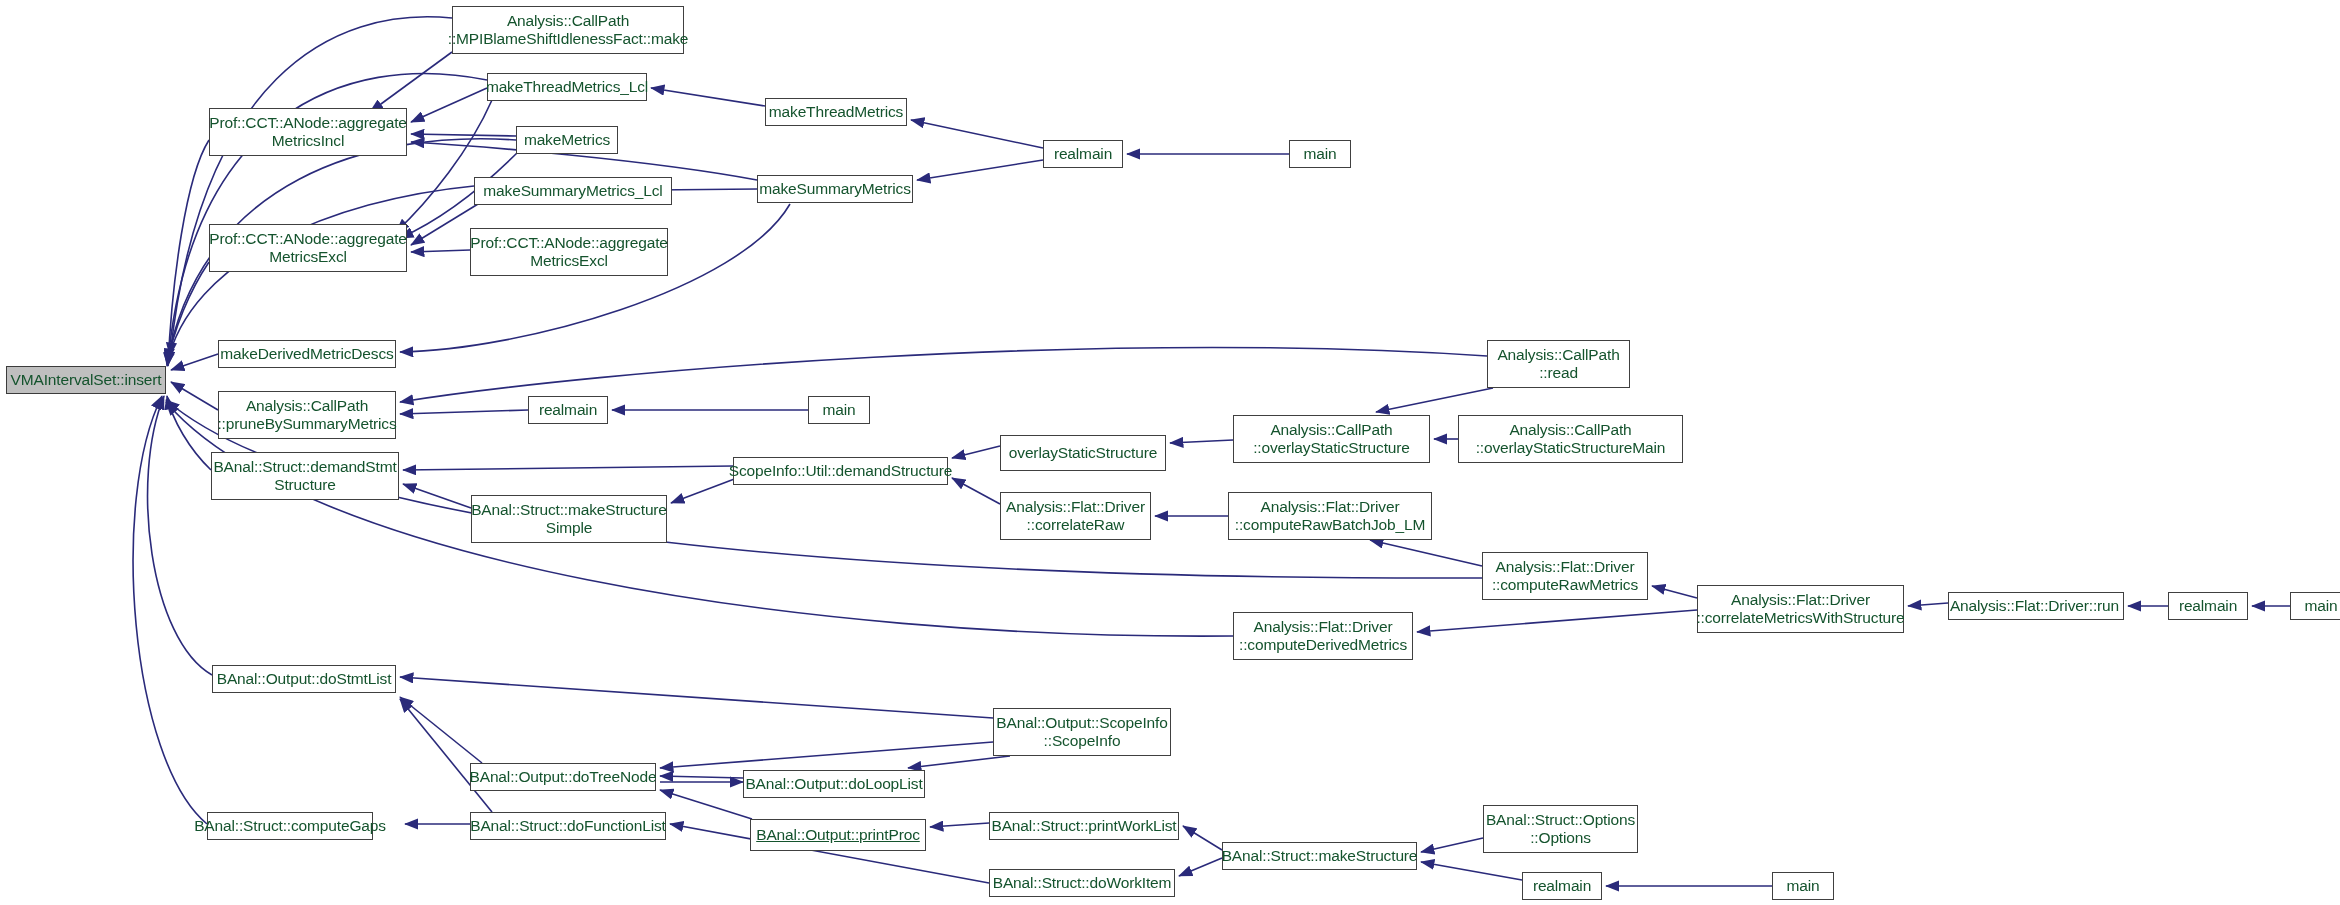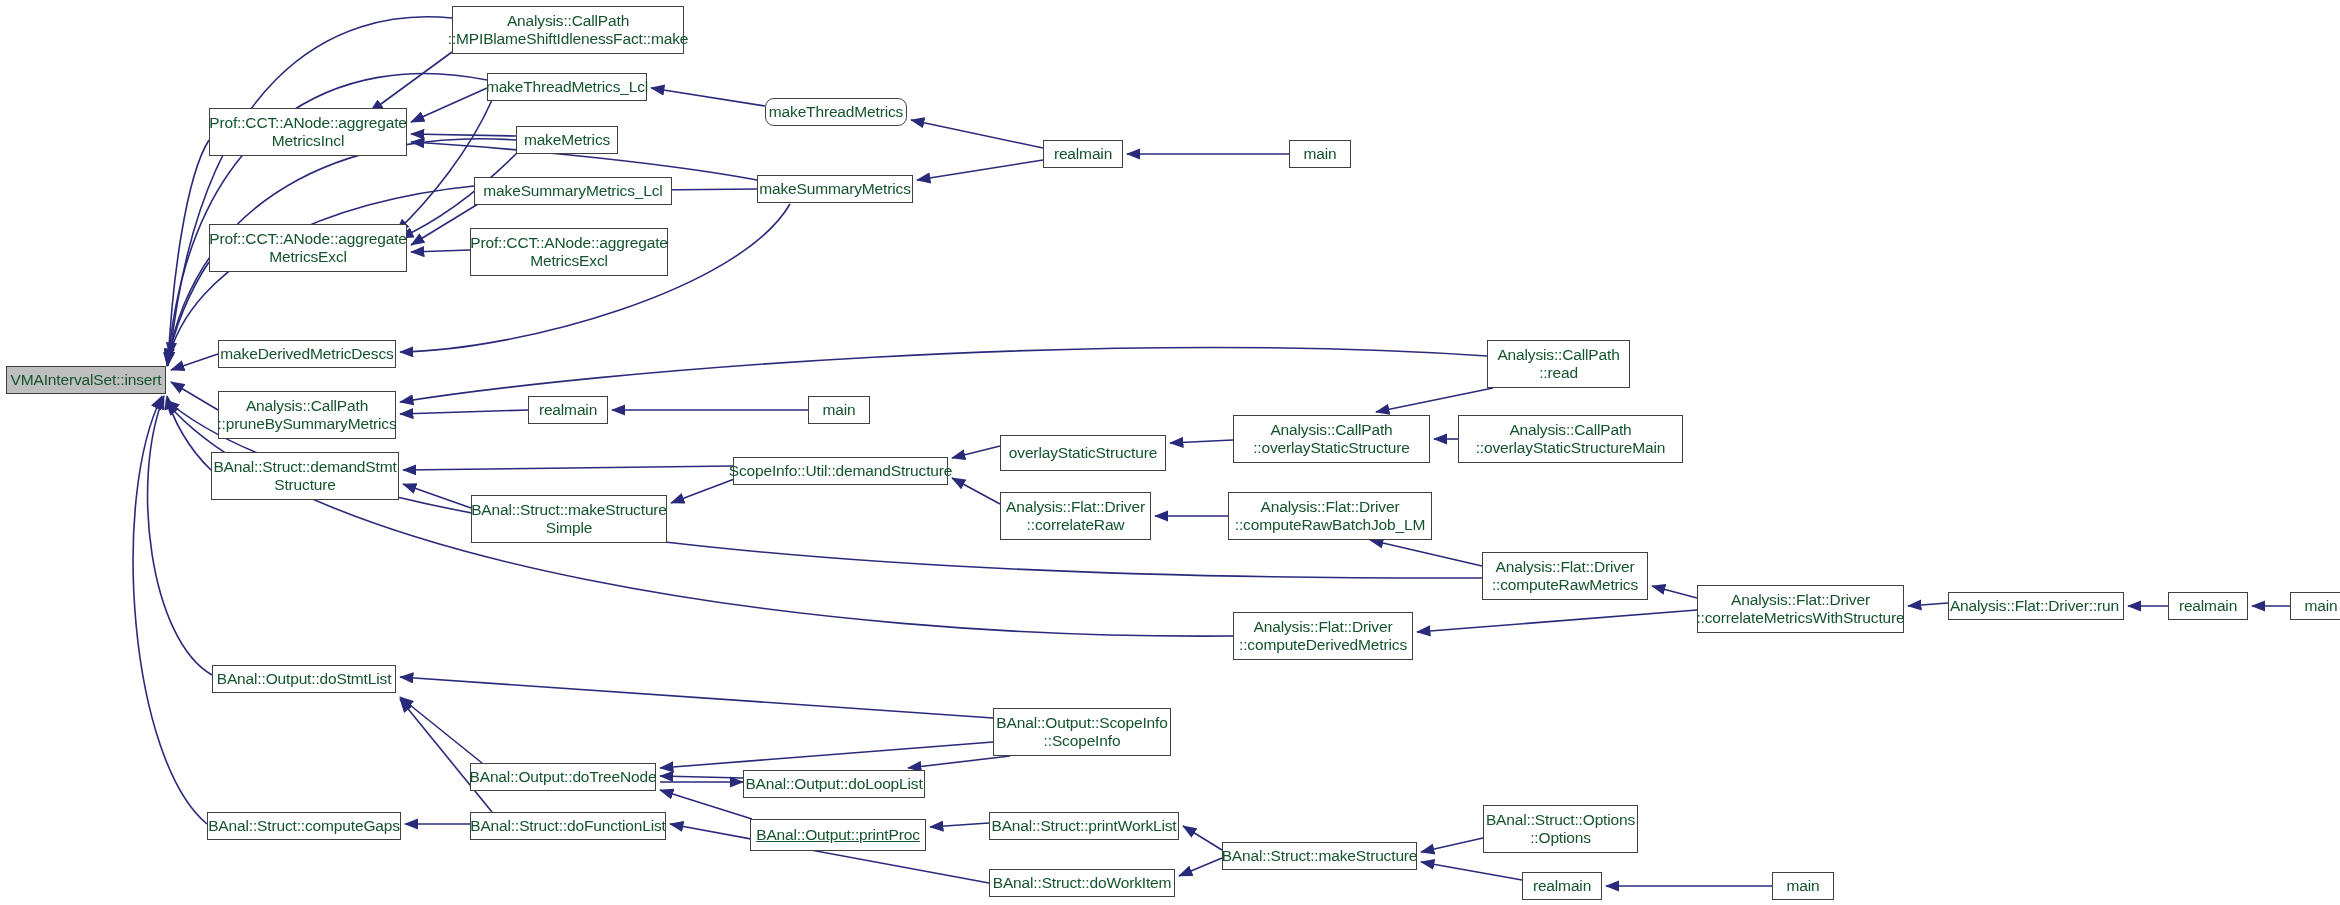--- a/index.html
+++ b/index.html
@@ -100,21 +100,21 @@
       </g>
   </svg>
   <div id="node-layer">
       <div class="node root" style="left: 6px; top: 366px; width: 160px; height: 28px;"><span class="lbl">VMAIntervalSet::insert</span></div>
       <div class="node" style="left: 452px; top: 6px; width: 232px; height: 48px;"><span class="lbl">Analysis::CallPath
 ::MPIBlameShiftIdlenessFact::make</span></div>
       <div class="node" style="left: 487px; top: 73px; width: 160px; height: 28px;"><span class="lbl">makeThreadMetrics_Lcl</span></div>
       <div class="node" style="left: 209px; top: 108px; width: 198px; height: 48px;"><span class="lbl">Prof::CCT::ANode::aggregate
 MetricsIncl</span></div>
       <div class="node" style="left: 516px; top: 126px; width: 102px; height: 28px;"><span class="lbl">makeMetrics</span></div>
-      <div class="node" style="left: 765px; top: 98px; width: 142px; height: 28px; border-radius: 9px;"><span class="lbl">makeThreadMetrics</span></div>
+      <div class="node" style="left: 765px; top: 98px; width: 142px; height: 28px;"><span class="lbl">makeThreadMetrics</span></div>
       <div class="node" style="left: 474px; top: 177px; width: 198px; height: 28px; text-align: right;"><span class="lbl">makeSummaryMetrics_Lcl</span></div>
       <div class="node" style="left: 757px; top: 175px; width: 156px; height: 28px;"><span class="lbl">makeSummaryMetrics</span></div>
       <div class="node" style="left: 209px; top: 224px; width: 198px; height: 48px;"><span class="lbl">Prof::CCT::ANode::aggregate
 MetricsExcl</span></div>
       <div class="node" style="left: 470px; top: 228px; width: 198px; height: 48px;"><span class="lbl">Prof::CCT::ANode::aggregate
 MetricsExcl</span></div>
       <div class="node" style="left: 1043px; top: 140px; width: 80px; height: 28px;"><span class="lbl">realmain</span></div>
       <div class="node" style="left: 1289px; top: 140px; width: 62px; height: 28px;"><span class="lbl">main</span></div>
       <div class="node" style="left: 218px; top: 340px; width: 178px; height: 28px;"><span class="lbl">makeDerivedMetricDescs</span></div>
       <div class="node" style="left: 218px; top: 391px; width: 178px; height: 48px;"><span class="lbl">Analysis::CallPath
@@ -144,21 +144,21 @@
       <div class="node" style="left: 1697px; top: 585px; width: 207px; height: 48px;"><span class="lbl">Analysis::Flat::Driver
 ::correlateMetricsWithStructure</span></div>
       <div class="node" style="left: 1948px; top: 592px; width: 176px; height: 28px; justify-content: flex-end;"><span class="lbl">Analysis::Flat::Driver::run</span></div>
       <div class="node" style="left: 2168px; top: 592px; width: 80px; height: 28px;"><span class="lbl">realmain</span></div>
       <div class="node" style="left: 2290px; top: 592px; width: 62px; height: 28px;"><span class="lbl">main</span></div>
       <div class="node" style="left: 212px; top: 665px; width: 184px; height: 28px;"><span class="lbl">BAnal::Output::doStmtList</span></div>
       <div class="node" style="left: 993px; top: 708px; width: 178px; height: 48px;"><span class="lbl">BAnal::Output::ScopeInfo
 ::ScopeInfo</span></div>
       <div class="node" style="left: 470px; top: 763px; width: 186px; height: 28px;"><span class="lbl">BAnal::Output::doTreeNode</span></div>
       <div class="node" style="left: 743px; top: 770px; width: 182px; height: 28px;"><span class="lbl">BAnal::Output::doLoopList</span></div>
-      <div class="node" style="left: 207px; top: 812px; width: 194px; height: 28px;"><span class="lbl">BAnal::Struct::computeGaps</span></div>
+      <div class="node" style="left: 207px; top: 812px; width: 166px; height: 28px;"><span class="lbl">BAnal::Struct::computeGaps</span></div>
       <div class="node" style="left: 470px; top: 812px; width: 196px; height: 28px;"><span class="lbl">BAnal::Struct::doFunctionList</span></div>
       <div class="node" style="left: 750px; top: 819px; width: 176px; height: 32px; text-decoration: underline;"><span class="lbl">BAnal::Output::printProc</span></div>
       <div class="node" style="left: 989px; top: 812px; width: 190px; height: 28px;"><span class="lbl">BAnal::Struct::printWorkList</span></div>
       <div class="node" style="left: 989px; top: 869px; width: 186px; height: 28px;"><span class="lbl">BAnal::Struct::doWorkItem</span></div>
       <div class="node" style="left: 1222px; top: 842px; width: 195px; height: 28px;"><span class="lbl">BAnal::Struct::makeStructure</span></div>
       <div class="node" style="left: 1483px; top: 805px; width: 155px; height: 48px;"><span class="lbl">BAnal::Struct::Options
 ::Options</span></div>
       <div class="node" style="left: 1522px; top: 872px; width: 80px; height: 28px;"><span class="lbl">realmain</span></div>
       <div class="node" style="left: 1772px; top: 872px; width: 62px; height: 28px;"><span class="lbl">main</span></div>
     </div>

